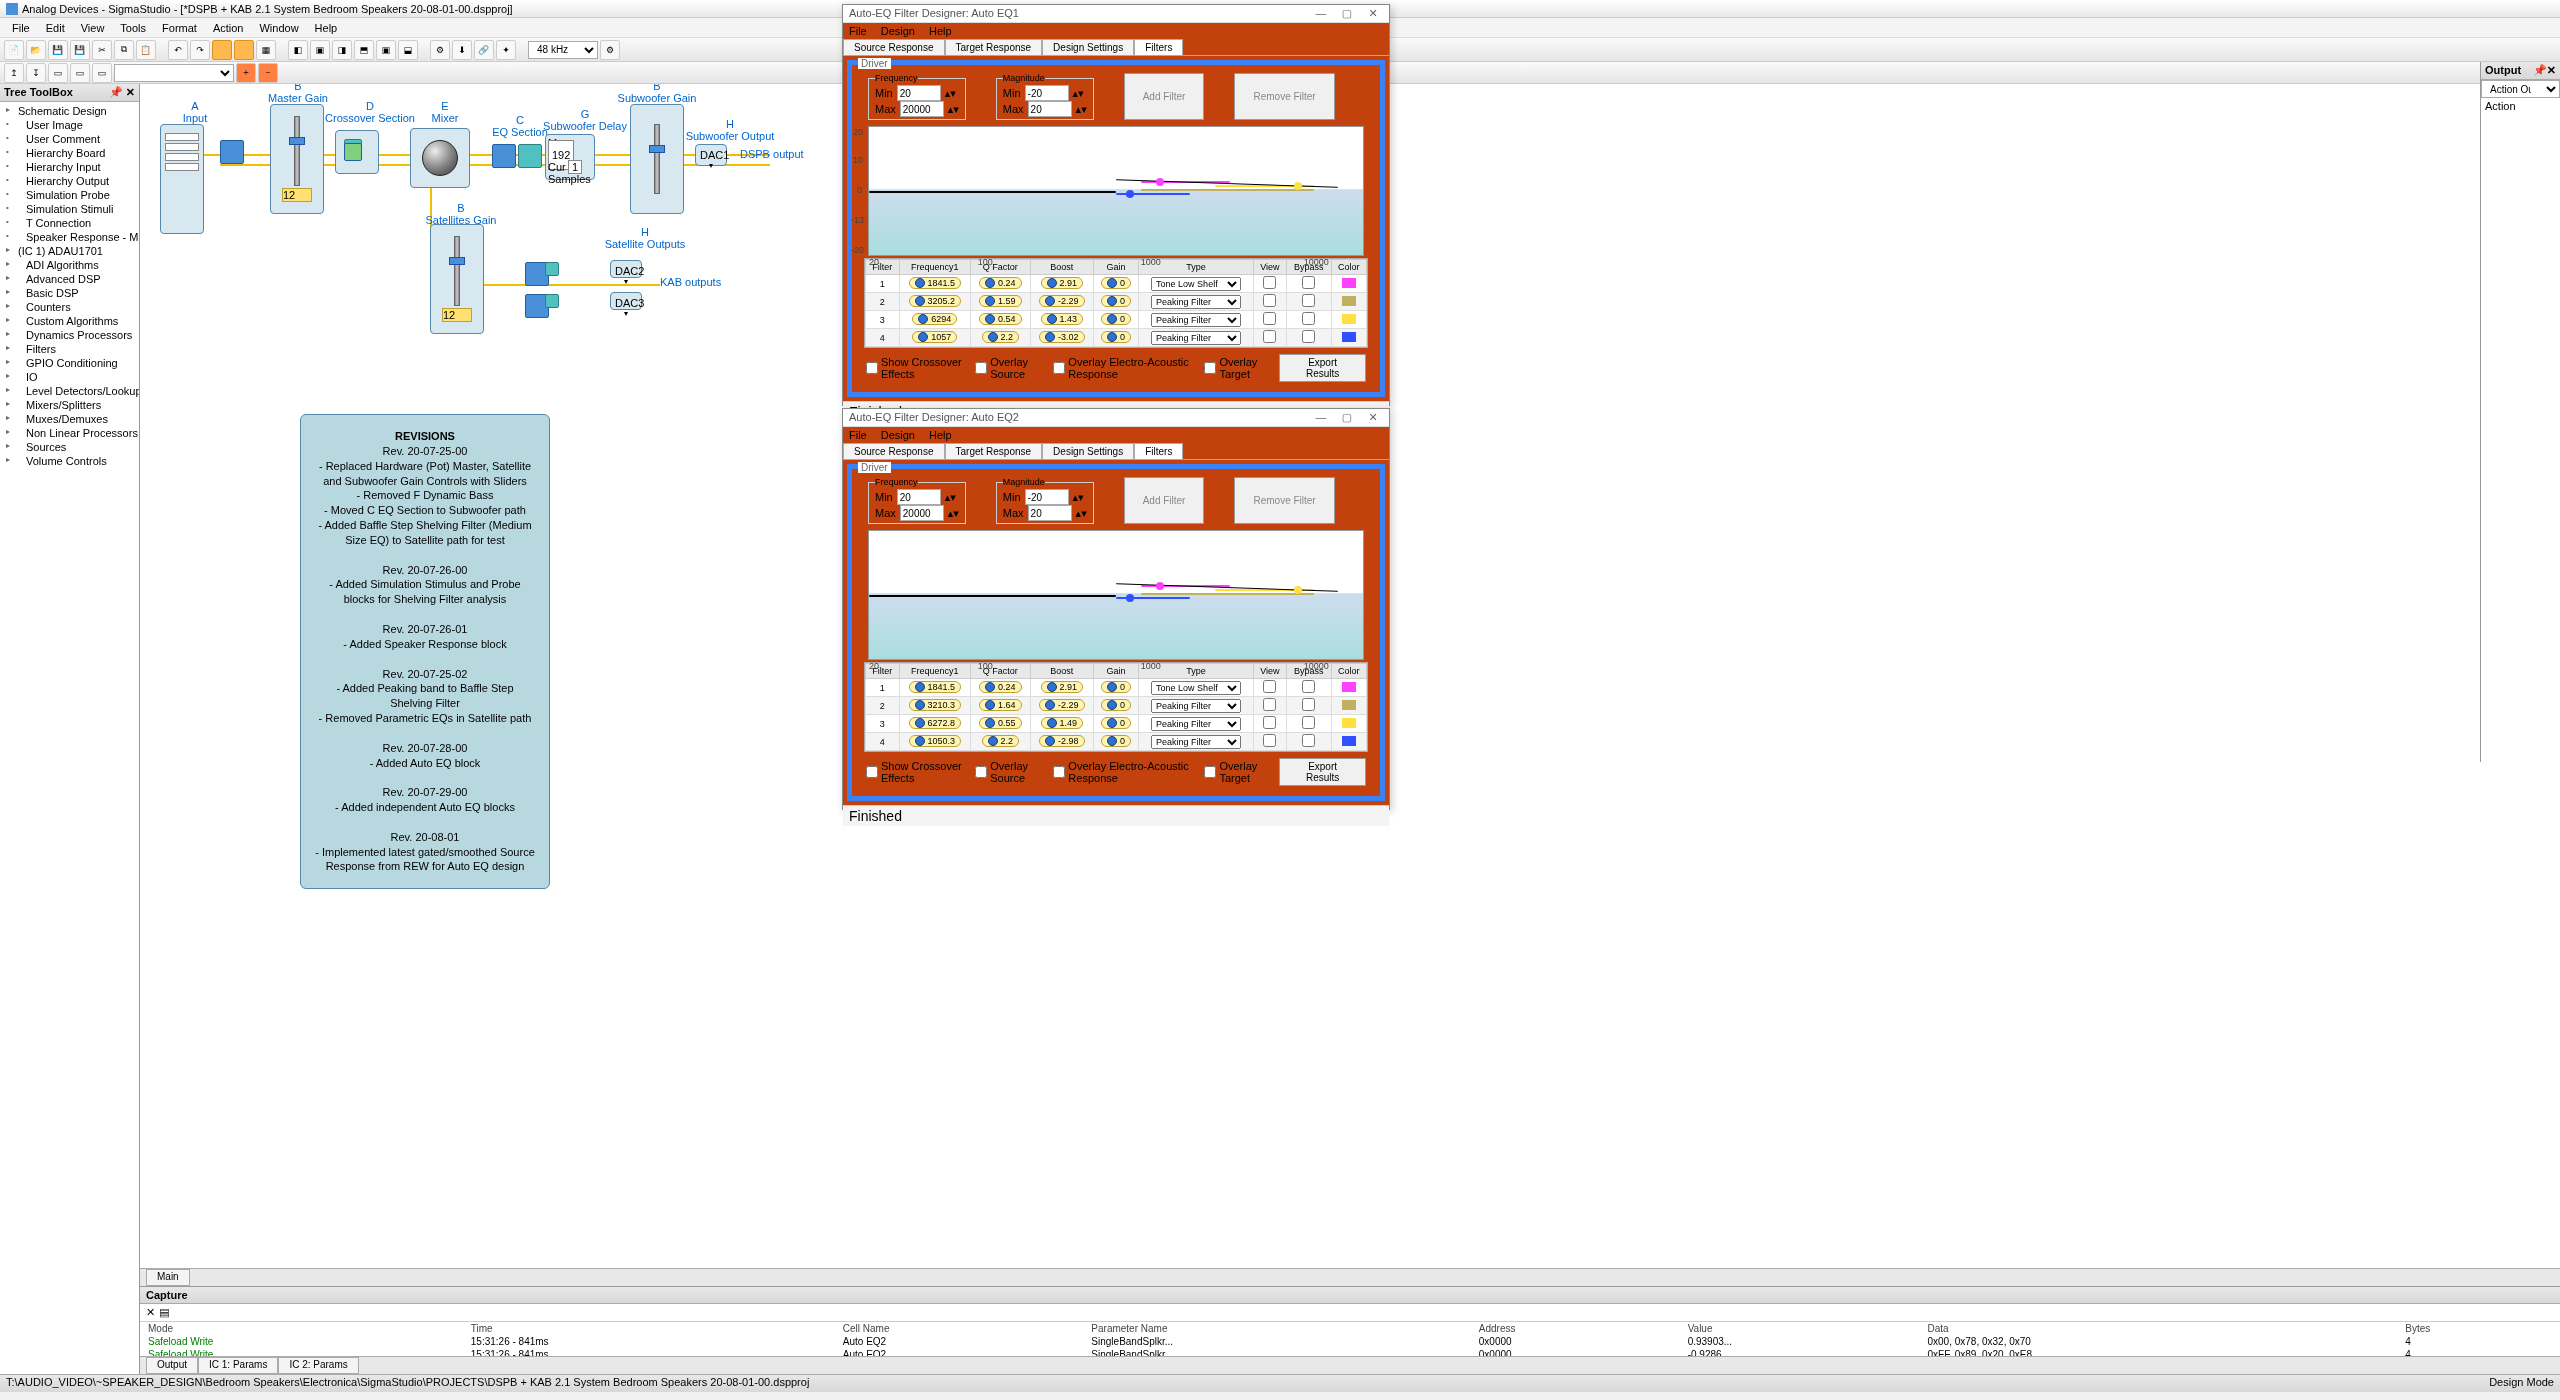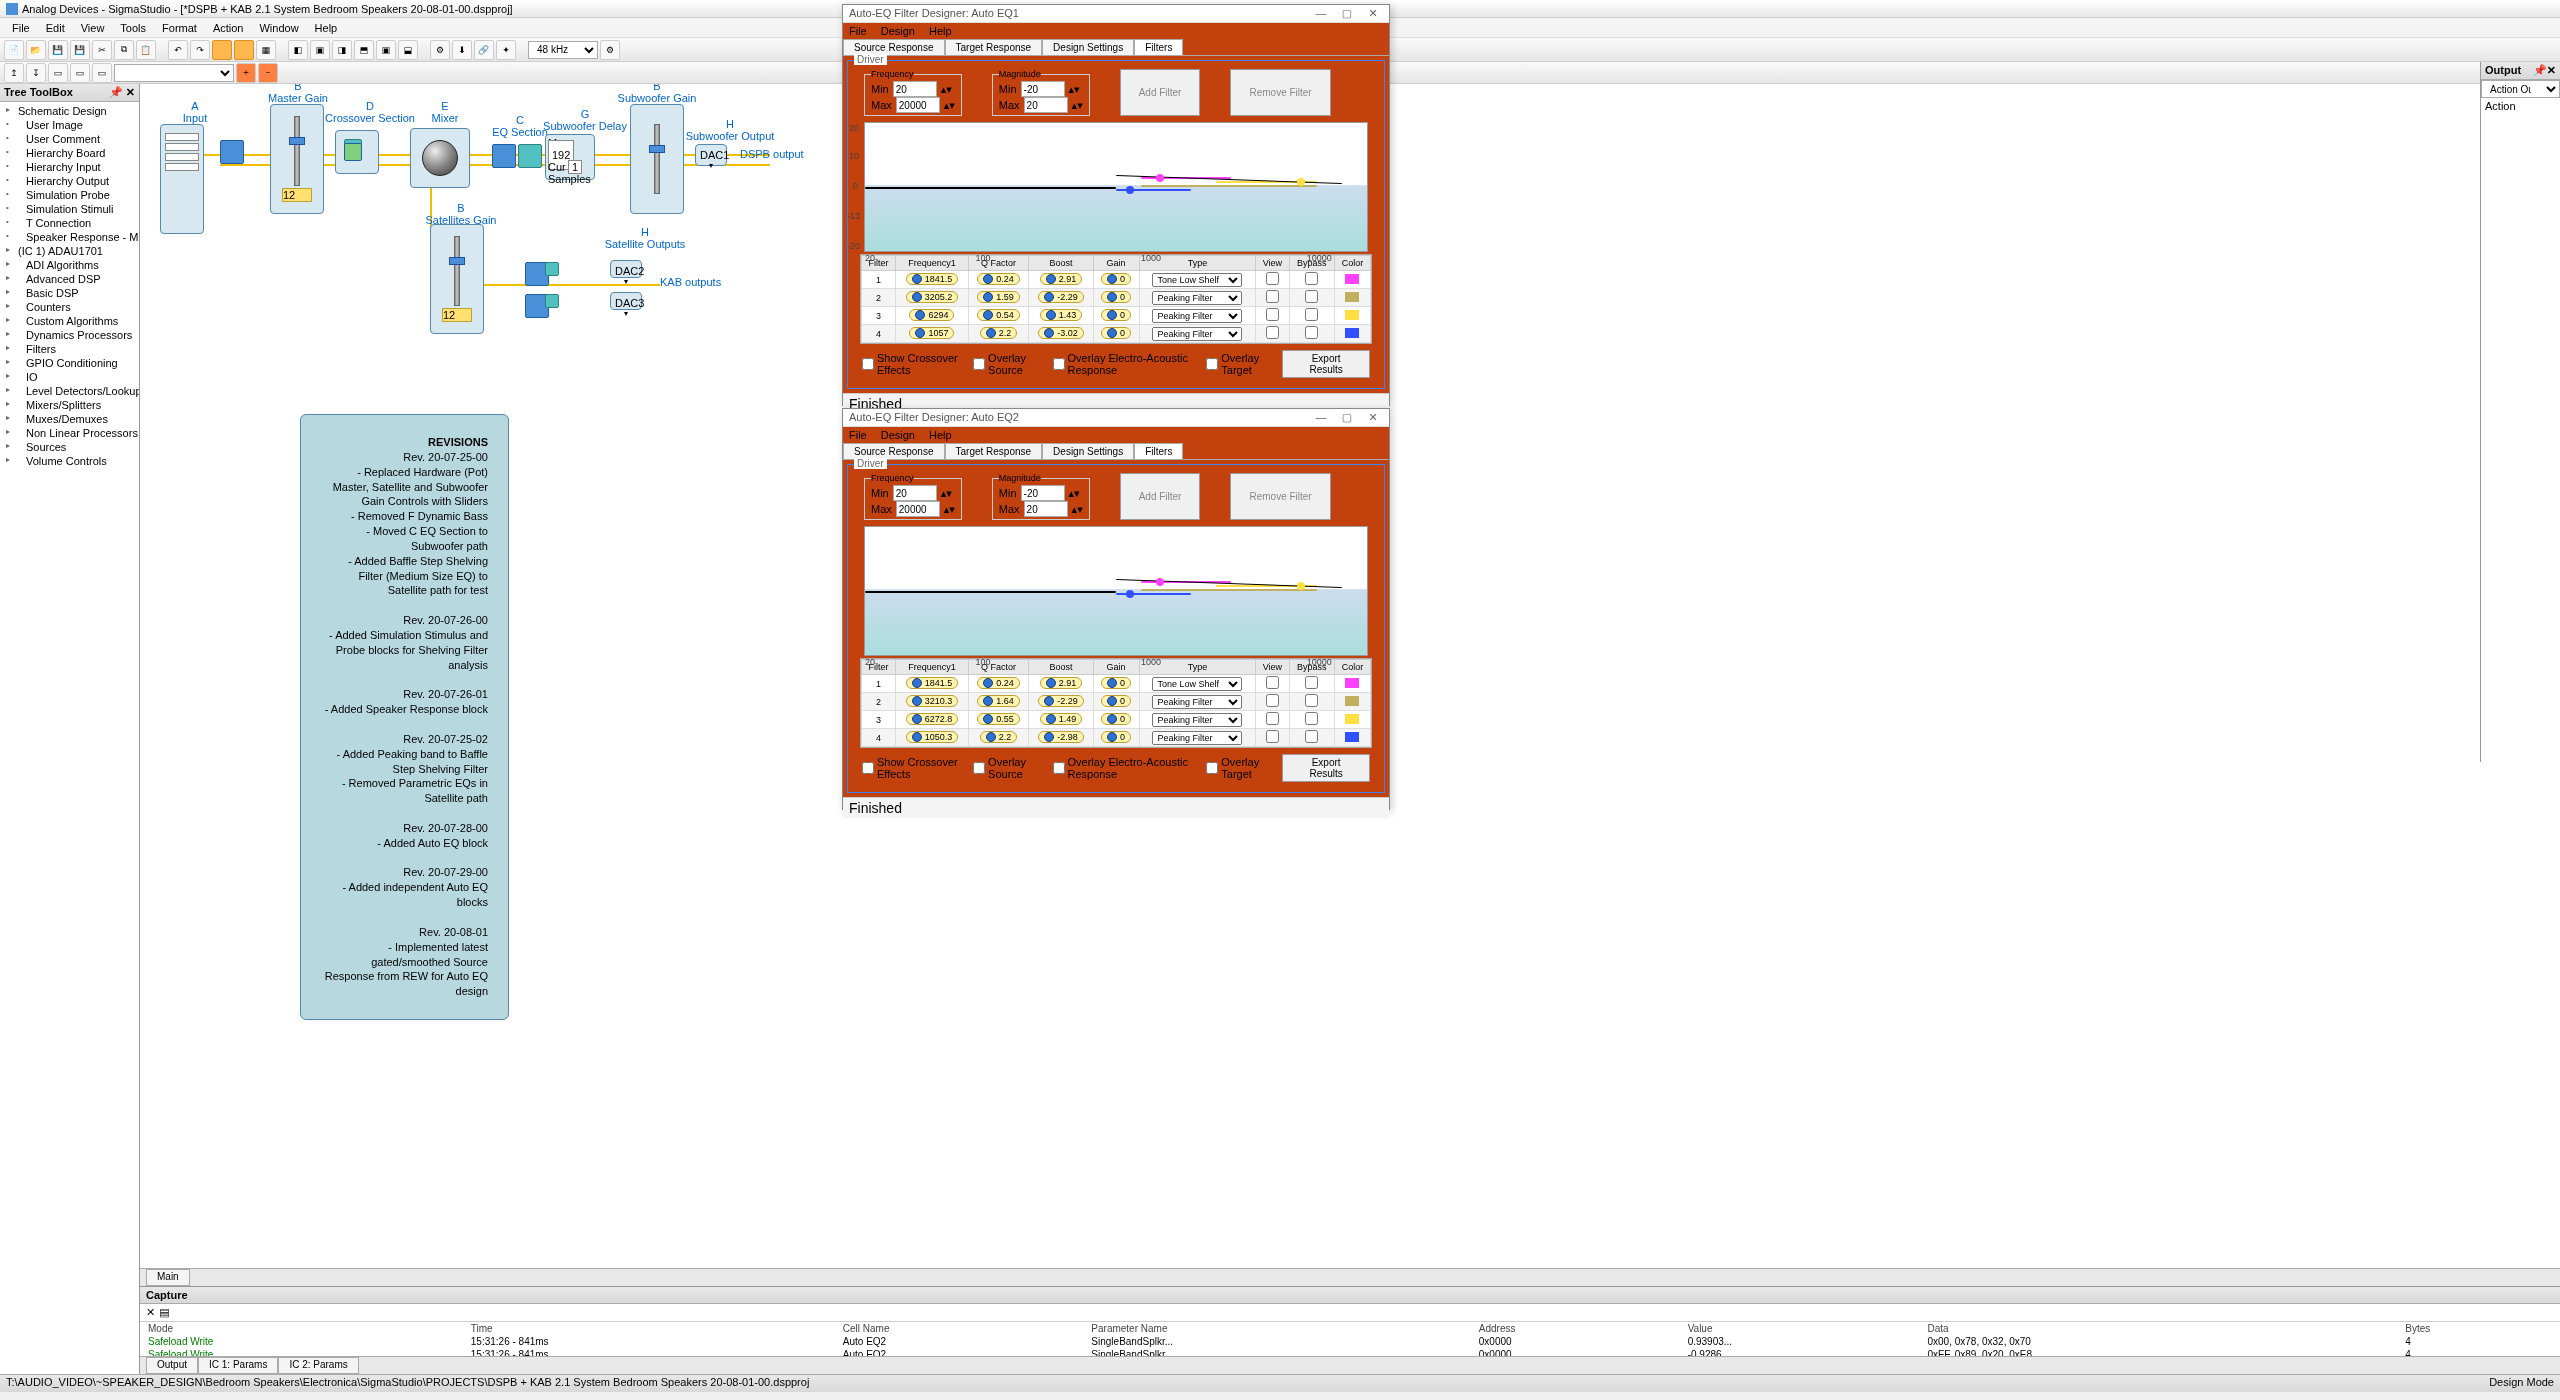--- a/index.html
+++ b/index.html
@@ -30,40 +30,40 @@
 .block { position:absolute; background:#d8e8f0; border:1px solid #5588aa; border-radius:4px; padding:4px; font-size:9px; text-align:center;}
 .slider-block { position:absolute; background:#d8e8f0; border:1px solid #5588aa; border-radius:4px; width:54px; height:110px; display:flex; flex-direction:column; align-items:center; justify-content:center; font-size:8px;}
 .slider-block .track{ width:6px; height:70px; background:linear-gradient(to right,#888,#ccc,#888); border:1px solid #666; position:relative;}
 .slider-block .thumb{ position:absolute; width:16px; height:8px; background:#4a90d9; left:-6px; top:20px; border:1px solid #2050a0;}
 .mini-block { position:absolute; width:24px; height:24px; background:#4a90d9; border:1px solid #2060a0; border-radius:2px;}
 .mini-block.teal{ background:#50c0c0; border-color:#308080;}
 .knob { position:absolute; width:36px; height:36px; border-radius:50%; background:radial-gradient(circle at 35% 30%,#eee,#888,#333); border:1px solid #222;}
 .wire { position:absolute; background:#f0c000; height:2px;}
 .wire.v { width:2px; height:auto;}
 .output-label { position:absolute; font-size:11px; color:#0066cc;}
-.revisions { position:absolute; left:160px; top:330px; width:209px; background:#b8d8e0; border:1px solid #5588aa; border-radius:6px; padding:20px; font-size:9px; text-align:right; line-height:1.35;}
+.revisions { position:absolute; left:160px; top:330px; width:250px; background:#b8d8e0; border:1px solid #5588aa; border-radius:6px; padding:14px; font-size:9px; text-align:center; line-height:1.35;}
 .bottom-tabs { height:18px; background:#e8e8e8; border-top:1px solid #aaa; display:flex; padding-left:6px;}
 .btab { padding:1px 10px; border:1px solid #aaa; background:#f4f4f4; font-size:10px;}
 .capture-panel { height:70px; background:#fff; border-top:1px solid #999;}
 .capture-head { background:linear-gradient(#e8e8e8,#d8d8d8); padding:2px 6px; font-weight:bold; border-bottom:1px solid #aaa;}
 .capture-tools { height:18px; border-bottom:1px solid #ccc; padding:2px 6px; display:flex; gap:4px;}
 .capture-grid { font-size:10px; }
 .capture-grid table{ border-collapse:collapse; width:100%;}
 .capture-grid th, .capture-grid td { text-align:left; padding:1px 8px; font-size:10px;}
 .capture-grid th { color:#444; font-weight:normal;}
 .capture-grid .mode{ color:#008000;}
 .statusbar { height:18px; background:linear-gradient(#e8e8e8,#d8d8d8); border-top:1px solid #aaa; padding:1px 6px; font-size:10px; display:flex; justify-content:space-between;}
 
 .autoeq { position:absolute; background:#c2410c; border:1px solid #888; box-shadow:2px 2px 8px rgba(0,0,0,0.2); display:flex; flex-direction:column;}
 .autoeq .aq-title { height:18px; background:#fff; border-bottom:1px solid #ddd; padding:2px 6px; display:flex; justify-content:space-between; font-size:11px; color:#555;}
 .autoeq .aq-menu { height:18px; padding:2px 6px; display:flex; gap:14px; font-size:11px;}
 .autoeq .aq-tabs { height:20px; display:flex; border-bottom:1px solid #aaa;}
 .aq-tab { padding:2px 10px; border:1px solid #aaa; border-bottom:none; background:#f4f4f4; font-size:10px;}
 .aq-tab.active { background:#fff;}
-.aq-groupbox { border:1px solid #3b82f6; margin:4px; padding:4px 6px 6px; position:relative;}
+.aq-groupbox { border:5px solid #3b82f6; margin:4px; padding:4px 6px 6px; position:relative;}
 .aq-groupbox .legend{ position:absolute; top:-7px; left:6px; background:#fff; padding:0 3px; font-size:10px; color:#666;}
 .aq-controls { display:flex; gap:30px; padding:4px 10px; font-size:10px;}
 .aq-controls .field{ display:flex; align-items:center; gap:4px;}
 .aq-controls input{ width:44px; height:16px; border:1px solid #aaa; font-size:10px; padding:0 2px;}
 .aq-btn { padding:2px 18px; background:#f0f0f0; border:1px solid #999; font-size:10px; color:#888;}
 .aq-graph { height:130px; margin:2px 10px; border:1px solid #999; background:linear-gradient(#fff 0%,#fff 48%,#cde 49%,#add 100%); position:relative;}
 .aq-graph .axis-lbl{ position:absolute; font-size:9px; color:#444;}
 .aq-filtertable { margin:2px 6px; border:1px solid #aaa;}
 .aq-filtertable table{ border-collapse:collapse; width:100%;}
 .aq-filtertable th{ background:#e8e8e8; font-size:9px; font-weight:normal; padding:2px 4px; border:1px solid #ccc;}

